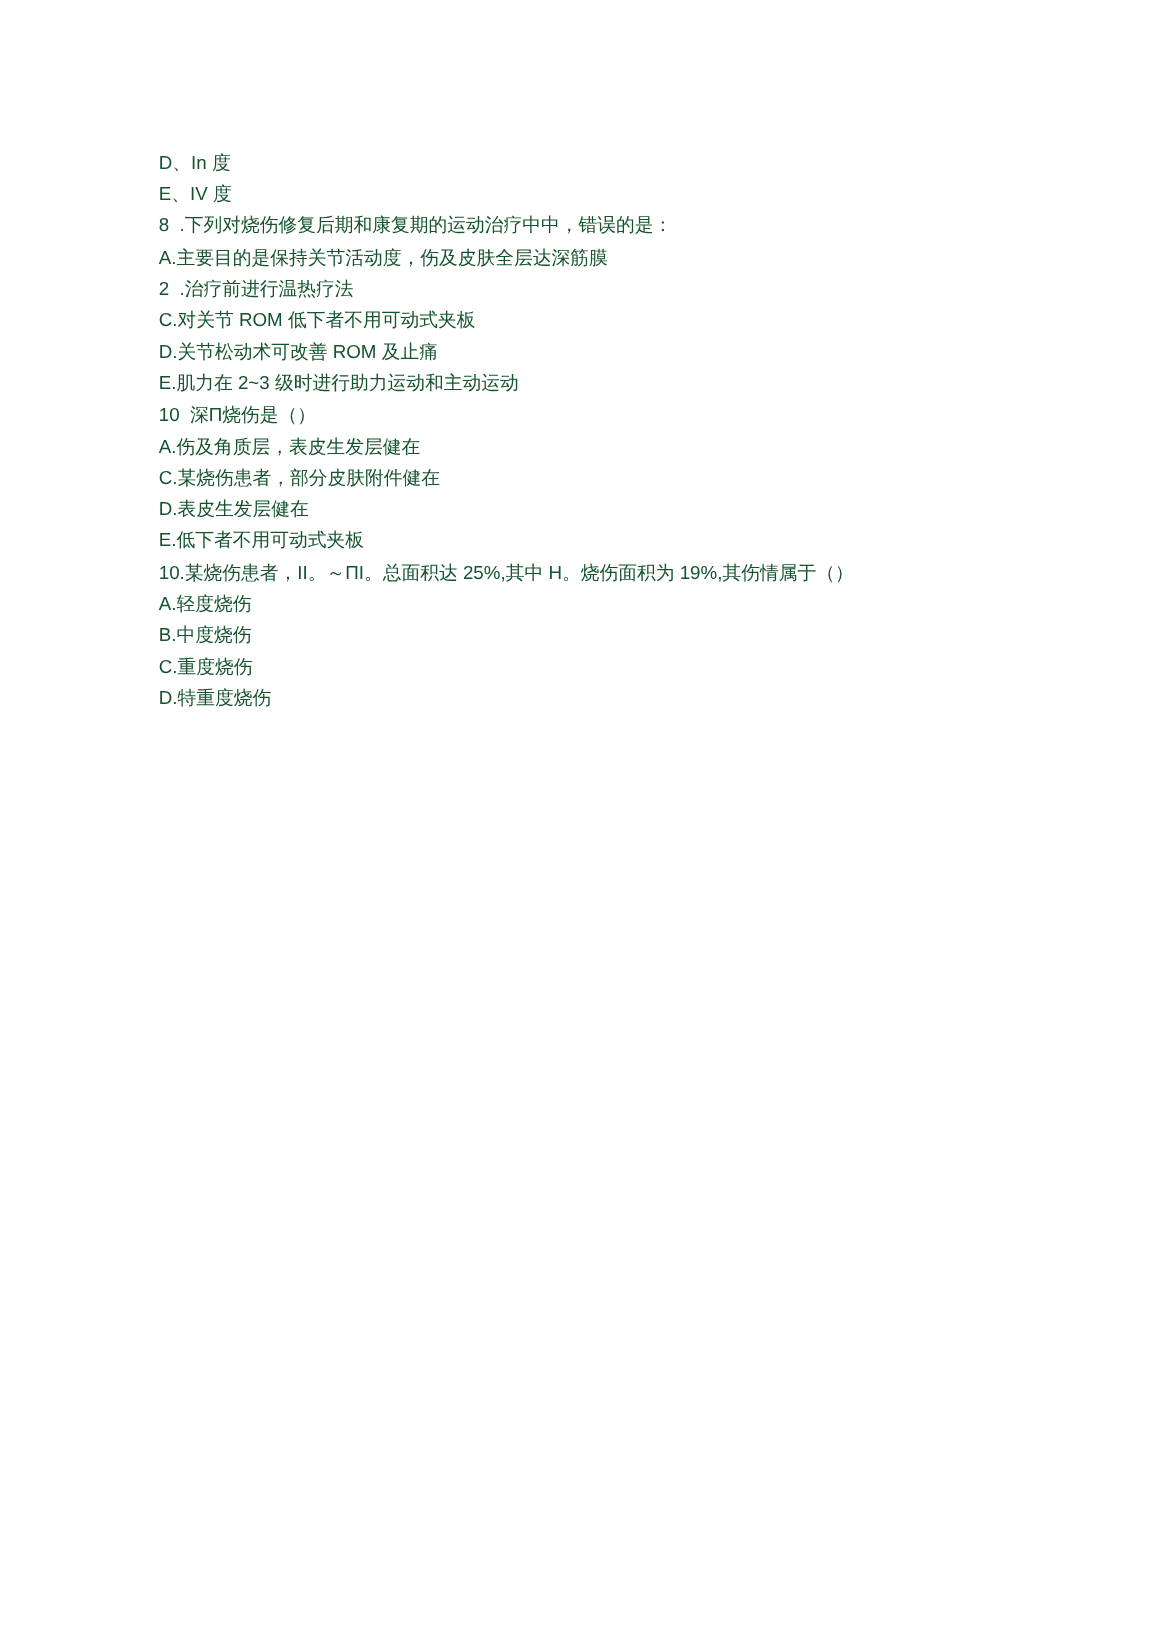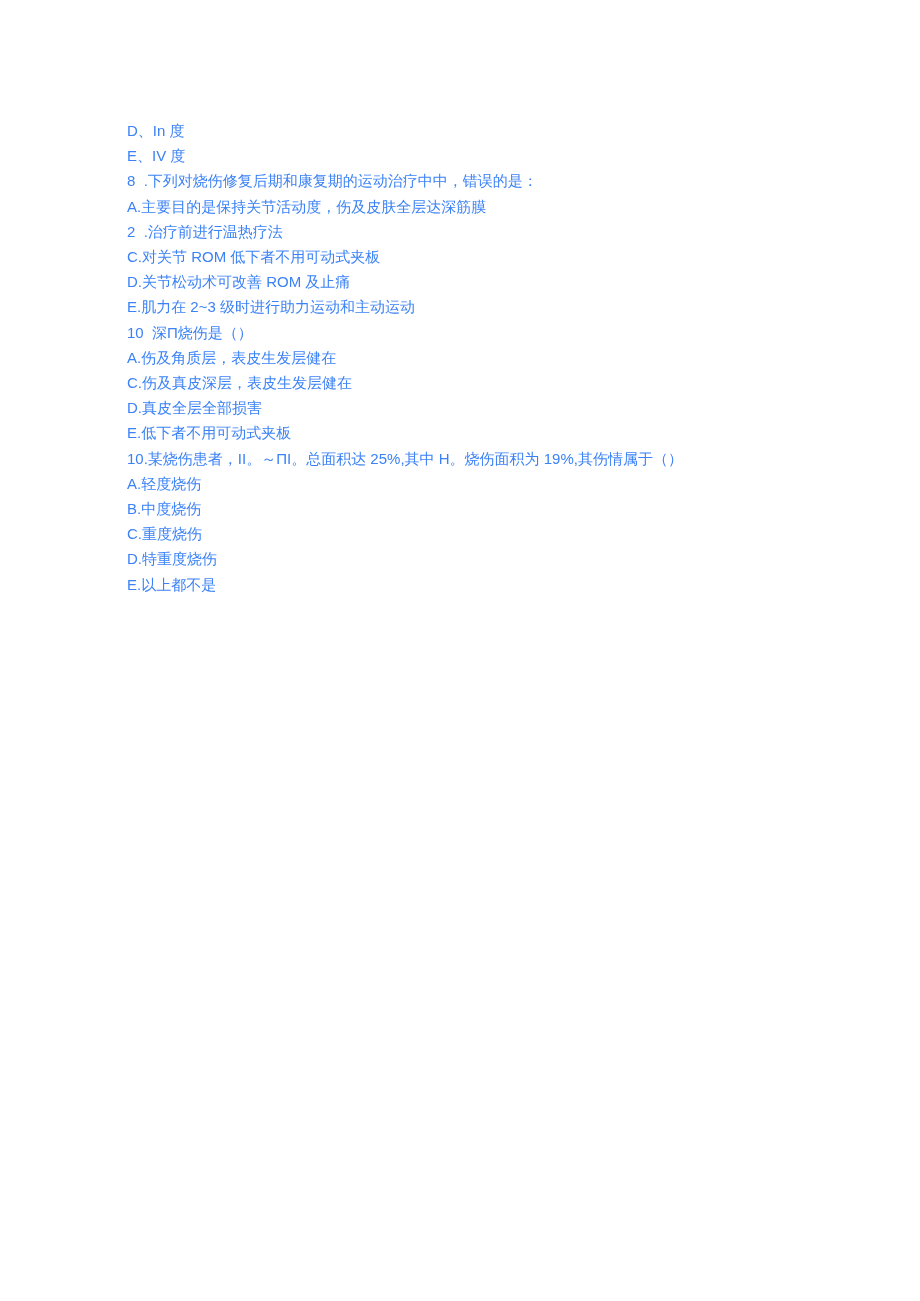--- a/index.html
+++ b/index.html
@@ -5,21 +5,21 @@
   html, body {
     margin: 0;
     padding: 0;
     background: #ffffff;
     width: 920px;
   }
   .page {
     padding: 118px 0 0 127px;
     font-family: "SimSun", "宋体", "Arial", sans-serif;
     font-size: 15px;
-    color: #3b82f6;
+    color: #14532d;
     line-height: 25.2px;
     width: 700px;
   }
   .line {
     white-space: pre-wrap;
   }
 </style>
 </head>
 <body>
 
@@ -27,22 +27,21 @@
   <div class="line">D、In 度</div>
   <div class="line">E、IV 度</div>
   <div class="line">8  .下列对烧伤修复后期和康复期的运动治疗中中，错误的是：</div>
   <div class="line">A.主要目的是保持关节活动度，伤及皮肤全层达深筋膜</div>
   <div class="line">2  .治疗前进行温热疗法</div>
   <div class="line">C.对关节 ROM 低下者不用可动式夹板</div>
   <div class="line">D.关节松动术可改善 ROM 及止痛</div>
   <div class="line">E.肌力在 2~3 级时进行助力运动和主动运动</div>
   <div class="line">10  深Π烧伤是（）</div>
   <div class="line">A.伤及角质层，表皮生发层健在</div>
-  <div class="line">C.伤及真皮深层，表皮生发层健在</div>
-  <div class="line">D.真皮全层全部损害</div>
+  <div class="line">C.某烧伤患者，部分皮肤附件健在</div>
+  <div class="line">D.表皮生发层健在</div>
   <div class="line">E.低下者不用可动式夹板</div>
   <div class="line">10.某烧伤患者，II。～ΠI。总面积达 25%,其中 H。烧伤面积为 19%,其伤情属于（）</div>
   <div class="line">A.轻度烧伤</div>
   <div class="line">B.中度烧伤</div>
   <div class="line">C.重度烧伤</div>
   <div class="line">D.特重度烧伤</div>
-  <div class="line">E.以上都不是</div>
 </div>
 
 </body></html>

